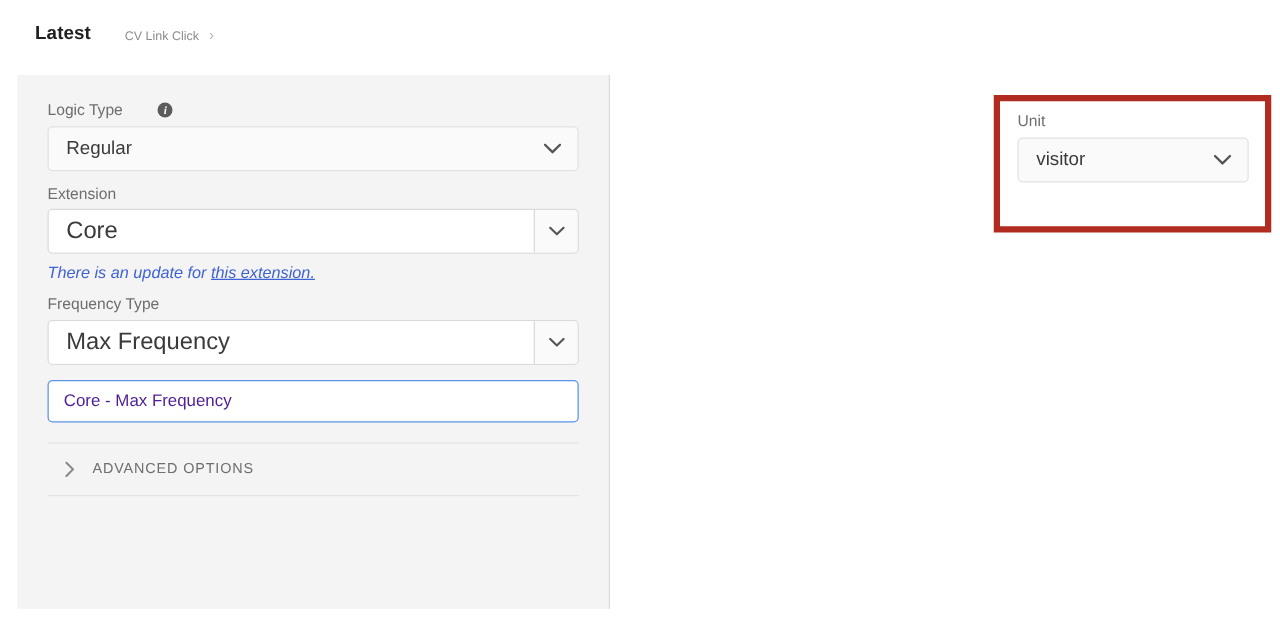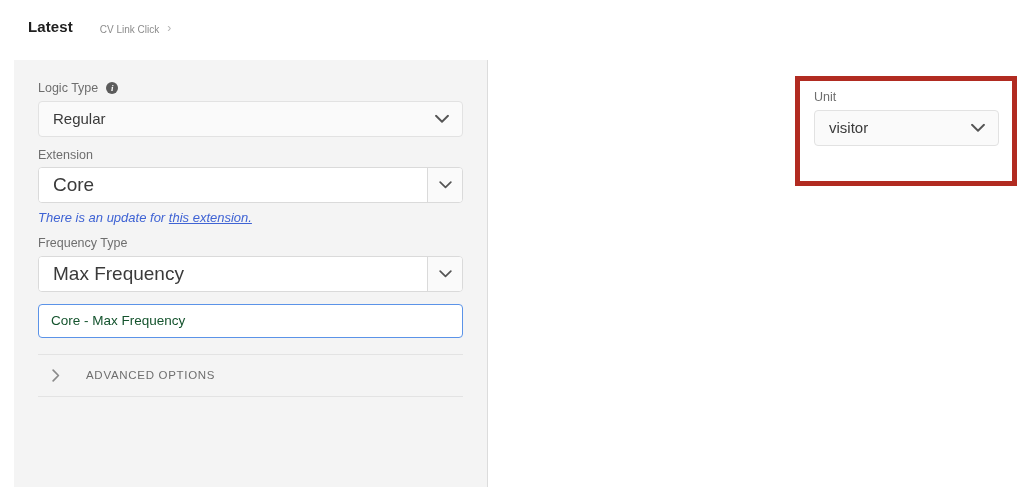--- a/index.html
+++ b/index.html
@@ -82,20 +82,21 @@
   .field {
     margin-bottom: 12px;
   }
   .field-label {
     font-size: 12.5px;
     color: #6e6e6e;
     margin-bottom: 6px;
     display: flex;
     align-items: center;
     line-height: 1;
+    gap: 20px;
   }
   .info-icon {
     display: inline-flex;
     align-items: center;
     justify-content: center;
     width: 12px;
     height: 12px;
     border-radius: 50%;
     background: #5b5b5b;
     color: #ffffff;
@@ -164,21 +165,21 @@
     height: 34px;
     border: 1px solid #5b93e8;
     border-radius: 4px;
     background: #ffffff;
     display: flex;
     align-items: center;
     box-sizing: border-box;
   }
   .text-input .value {
     font-size: 13.5px;
-    color: #14532d;
+    color: #4c1d95;
     padding-left: 12px;
   }
 
   .help-note {
     font-size: 13px;
     font-style: italic;
     color: #3f63d4;
     margin-top: 7px;
     margin-bottom: 2px;
   }
@@ -196,21 +197,21 @@
 
   .adv-row {
     display: flex;
     align-items: center;
     padding: 14px 0 14px 14px;
   }
   .adv-label {
     font-size: 11.5px;
     color: #6e6e6e;
     letter-spacing: .7px;
-    margin-left: 26px;
+    margin-left: 14px;
   }
 
   
   .sentence {
     position: absolute;
     left: 32px;
     top: 56px;
     font-size: 15px;
     color: #3a3a3a;
     white-space: nowrap;

